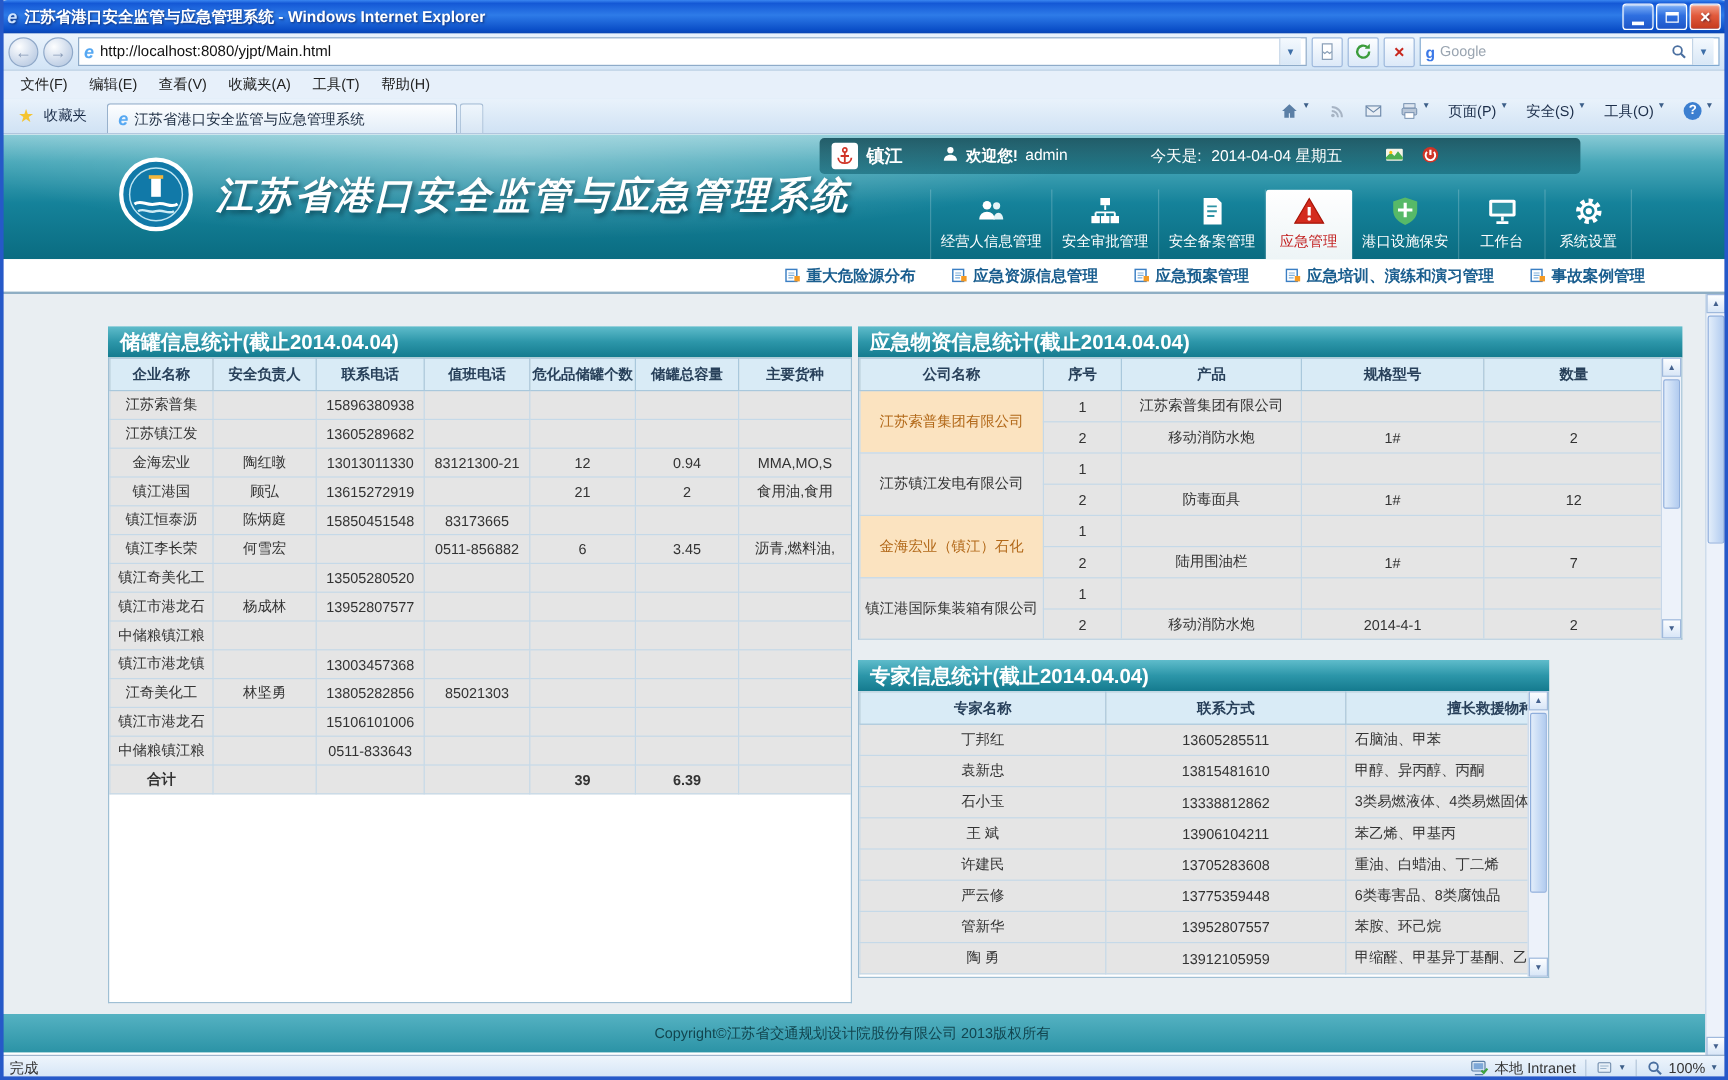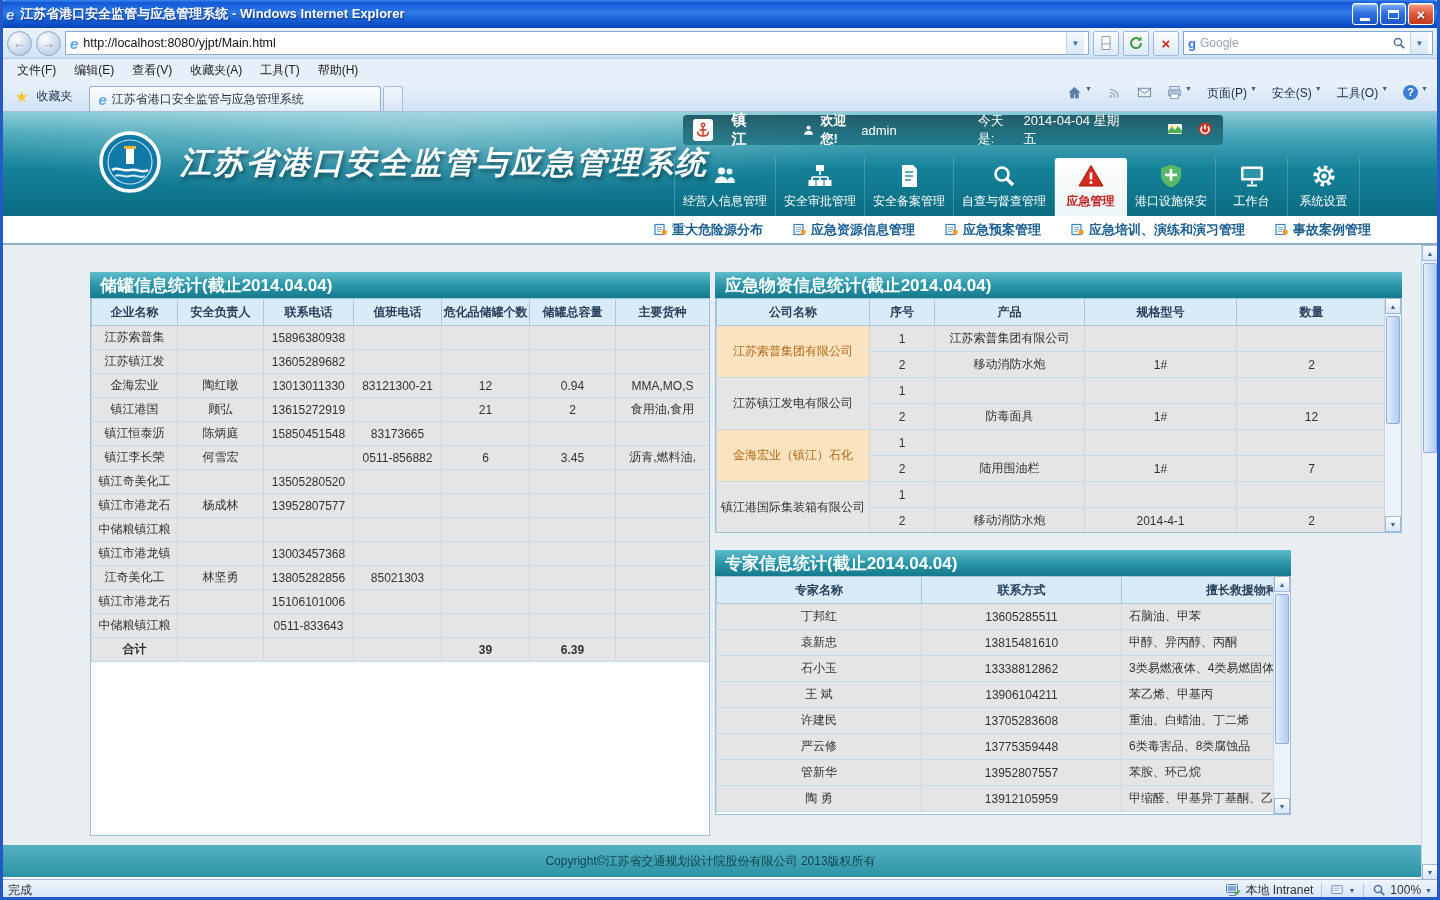--- a/index.html
+++ b/index.html
@@ -55,35 +55,35 @@
 
   
   .page{position:absolute;top:112px;left:0;right:0;height:768px;background:#fff;overflow:hidden}
 
   .app-header{position:absolute;top:0;left:0;right:0;height:104px;overflow:hidden;
     background:linear-gradient(180deg,#8ACBD6 0%,#49A8B9 22%,#15829A 55%,#0A6C81 100%)}
   .app-header::before{content:"";position:absolute;left:-5%;top:-60%;width:70%;height:150%;background:radial-gradient(ellipse at center,rgba(255,255,255,.28),rgba(255,255,255,0) 65%)}
   .logo{position:absolute;left:98px;top:18px;width:64px;height:64px}
   .app-title{position:absolute;left:180px;top:30px;font-size:31px;font-weight:bold;font-style:italic;color:#fff;letter-spacing:2px;text-shadow:2px 3px 4px rgba(0,40,55,.6);white-space:nowrap}
 
-  .user-strip{position:absolute;top:3px;left:683px;width:540px;height:30px;border-radius:4px;display:flex;align-items:center;gap:19px;padding:0 10px;color:#fff;font-size:13px;
+  .user-strip{position:absolute;top:3px;left:683px;width:634px;height:30px;border-radius:4px;display:flex;align-items:center;gap:7px;padding:0 10px;color:#fff;font-size:13px;
     background:linear-gradient(180deg,rgba(5,62,74,.78),rgba(12,92,108,.55))}
   .anchor-badge{width:22px;height:22px;border-radius:3px;background:#fff;display:flex;align-items:center;justify-content:center}
   .city{font-size:15px;font-weight:bold}
-  .welcome-group{display:flex;align-items:center;gap:6px;margin-left:26px}
+  .welcome-group{display:flex;align-items:flex-start;gap:6px;margin-left:26px}
   .date-group{display:flex;align-items:center;gap:8px;margin-left:62px}
   .strip-icons{display:flex;align-items:center;gap:14px;margin-left:28px}
   .strip-icons span{cursor:pointer}
 
   .main-nav{position:absolute;right:80px;bottom:0;display:flex;height:58px;align-items:flex-end}
   .nav-item{display:flex;flex-direction:column;align-items:center;justify-content:flex-end;gap:4px;height:58px;padding:0 8px 6px;min-width:72px;
     color:#fff;font-size:12px;border-right:1px solid rgba(255,255,255,.2);cursor:pointer;white-space:nowrap}
   .nav-item:first-child{border-left:1px solid rgba(255,255,255,.2)}
   .nav-item .nav-icon{width:26px;height:26px;display:block}
-  .nav-item.active{background:linear-gradient(180deg,#FFFFFF,#EDF4F6);color:#C21F1F;font-weight:bold;border-radius:3px 3px 0 0;border-color:transparent}
+  .nav-item.active{background:linear-gradient(180deg,#FFFFFF,#EDF4F6);color:#C21F1F;font-weight:normal;border-radius:3px 3px 0 0;border-color:transparent}
 
   .subnav{position:absolute;top:104px;left:0;right:0;height:29px;background:#fff;border-bottom:2px solid #8FAEC4;display:flex;align-items:center;justify-content:flex-end;gap:30px;padding-right:69px;
     font-size:13px;font-weight:bold;color:#1A5E8F}
   .subnav-item{display:flex;align-items:center;gap:5px;cursor:pointer;white-space:nowrap}
   .subnav-icon{width:13px;height:13px;display:block}
 
   .content{position:absolute;top:133px;left:0;right:0;height:600px;background:#E9EEF2}
 
   .panel{position:absolute}
   .panel-header{height:26px;display:flex;align-items:center;padding:0 10px;color:#fff;font-size:17px;font-weight:bold;
@@ -319,27 +319,20 @@
               </svg></span>
             <span class="nav-label">安全审批管理</span>
           </div>
           <div class="nav-item">
             <span class="nav-icon"><svg viewBox="0 0 26 26" width="26" height="26">
                 <path d="M6 2h11l4 4v18H6z" fill="#fff"></path>
                 <path d="M9 9h8M9 13h8M9 17h6" stroke="#2E93A5" stroke-width="1.6"></path>
               </svg></span>
             <span class="nav-label">安全备案管理</span>
           </div>
-          <div class="nav-item">
-            <span class="nav-icon"><svg viewBox="0 0 26 26" width="26" height="26">
-                <circle cx="11" cy="11" r="6.5" fill="none" stroke="#fff" stroke-width="2.6"></circle>
-                <path d="M16 16l6 6" stroke="#fff" stroke-width="3.2"></path>
-              </svg></span>
-            <span class="nav-label">自查与督查管理</span>
-          </div>
           <div class="nav-item active">
             <span class="nav-icon"><svg viewBox="0 0 26 26" width="26" height="26">
                 <path d="M13 2.5L25 23H1z" fill="#D42B1E" stroke="#A81508"></path>
                 <path d="M13 9.5v7" stroke="#fff" stroke-width="2.6"></path>
                 <circle cx="13" cy="19.5" r="1.5" fill="#fff"></circle>
               </svg></span>
             <span class="nav-label">应急管理</span>
           </div>
           <div class="nav-item">
             <span class="nav-icon"><svg viewBox="0 0 26 26" width="26" height="26">

